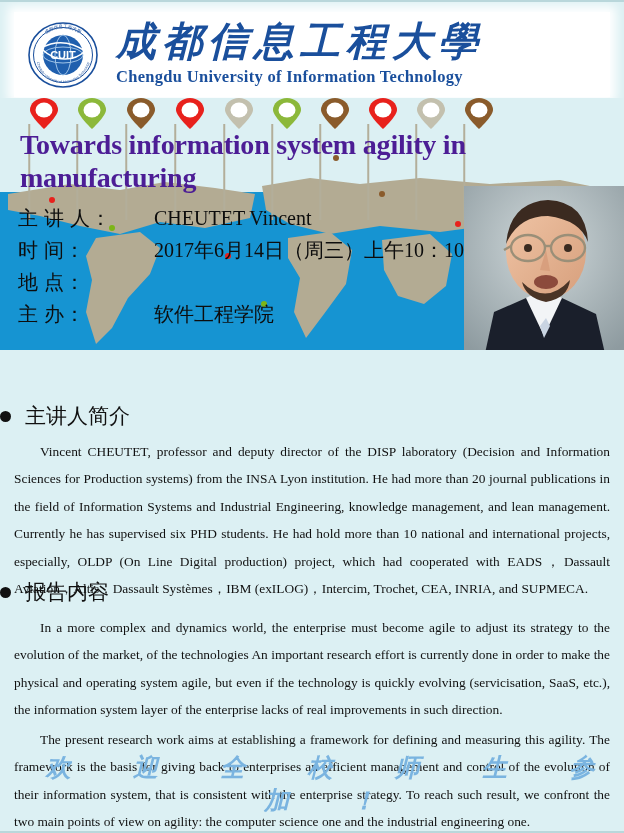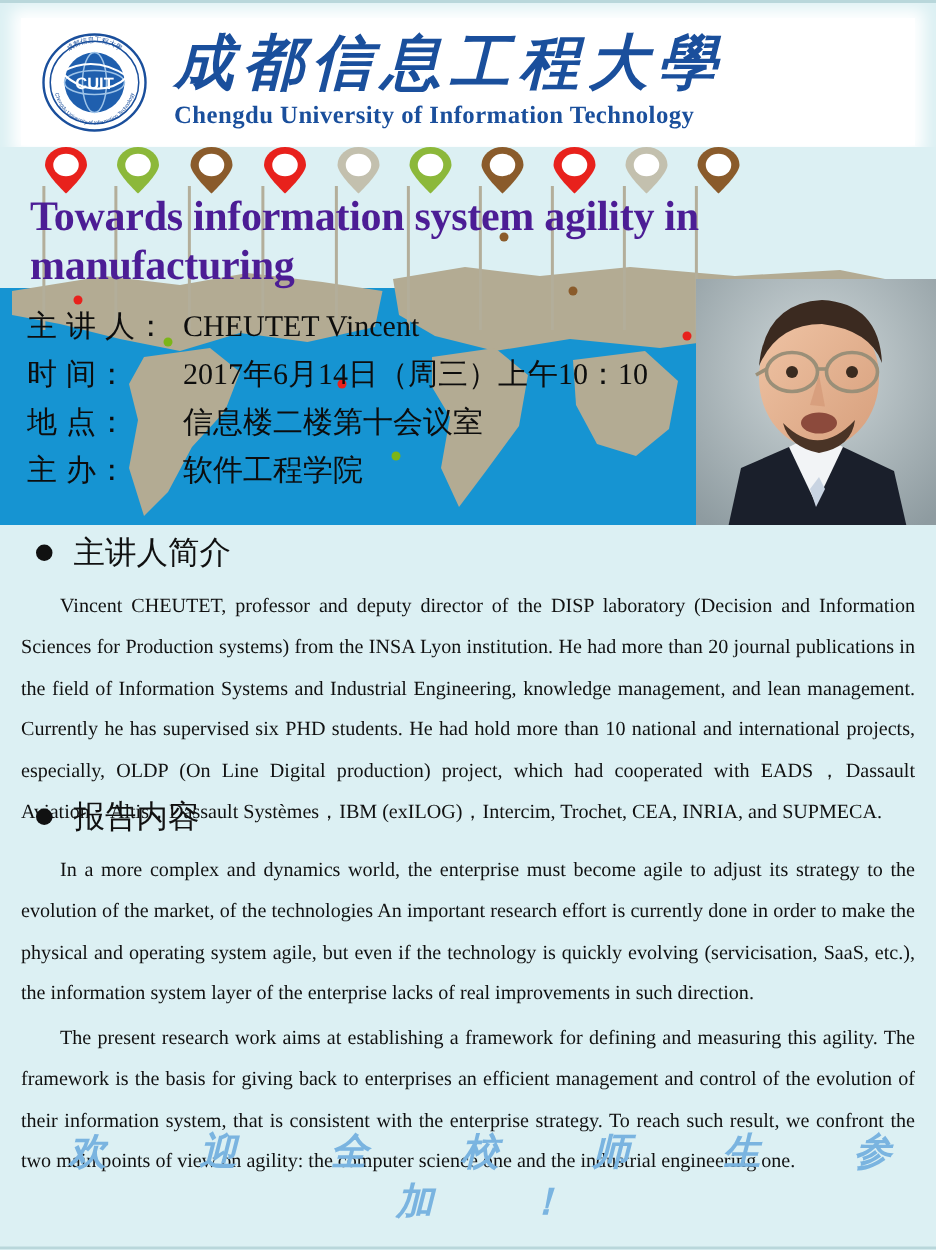--- a/index.html
+++ b/index.html
@@ -66,20 +66,21 @@
     line-height:1.18;letter-spacing:-0.2px;
   }
   .meta{
     position:absolute;left:18px;top:110px;width:460px;
     color:#0d0d0d;
   }
   .meta-row{
     display:flex;align-items:baseline;
     font-size:20px;line-height:1.0;margin-bottom:12px;
     white-space:nowrap;
+    gap:32px;
   }
   .meta-label{
     display:inline-block;width:104px;flex:0 0 auto;
     font-family:"Liberation Serif", serif;
     letter-spacing:0.5px;
   }
   .meta-value{font-family:"Liberation Serif", serif;}
 
   
   .photo{
@@ -87,21 +88,22 @@
     overflow:hidden;
   }
   .photo svg{display:block;}
 
   
   .section{position:absolute;left:0;width:624px;}
   .sec-head{
     display:flex;align-items:center;gap:14px;
     font-family:"Liberation Serif", serif;
     font-size:21px;font-weight:normal;color:#111;
-    padding-left:24px;
+    padding-left:0;
+    margin-top:48px;
   }
   .sec-bullet{
     width:11px;height:11px;border-radius:50%;background:#111;flex:0 0 auto;
   }
   .para{
     font-family:"Liberation Serif", serif;
     font-size:13.4px;line-height:2.05;color:#111;
     text-align:justify;
     padding:0 14px 0 14px;
     text-indent:26px;
@@ -292,21 +294,20 @@
       <div class="meta-row">
         <span class="meta-label">主 讲 人：</span>
         <span class="meta-value">CHEUTET Vincent</span>
       </div>
       <div class="meta-row">
         <span class="meta-label">时      间：</span>
         <span class="meta-value">2017年6月14日（周三）上午10：10</span>
       </div>
       <div class="meta-row">
         <span class="meta-label">地      点：</span>
-        <span class="meta-value">信息楼二楼第十会议室</span>
       </div>
       <div class="meta-row">
         <span class="meta-label">主      办：</span>
         <span class="meta-value">软件工程学院</span>
       </div>
     </div>
   </div>
 
   <div class="section" style="top:352px">
     <div class="sec-head">

